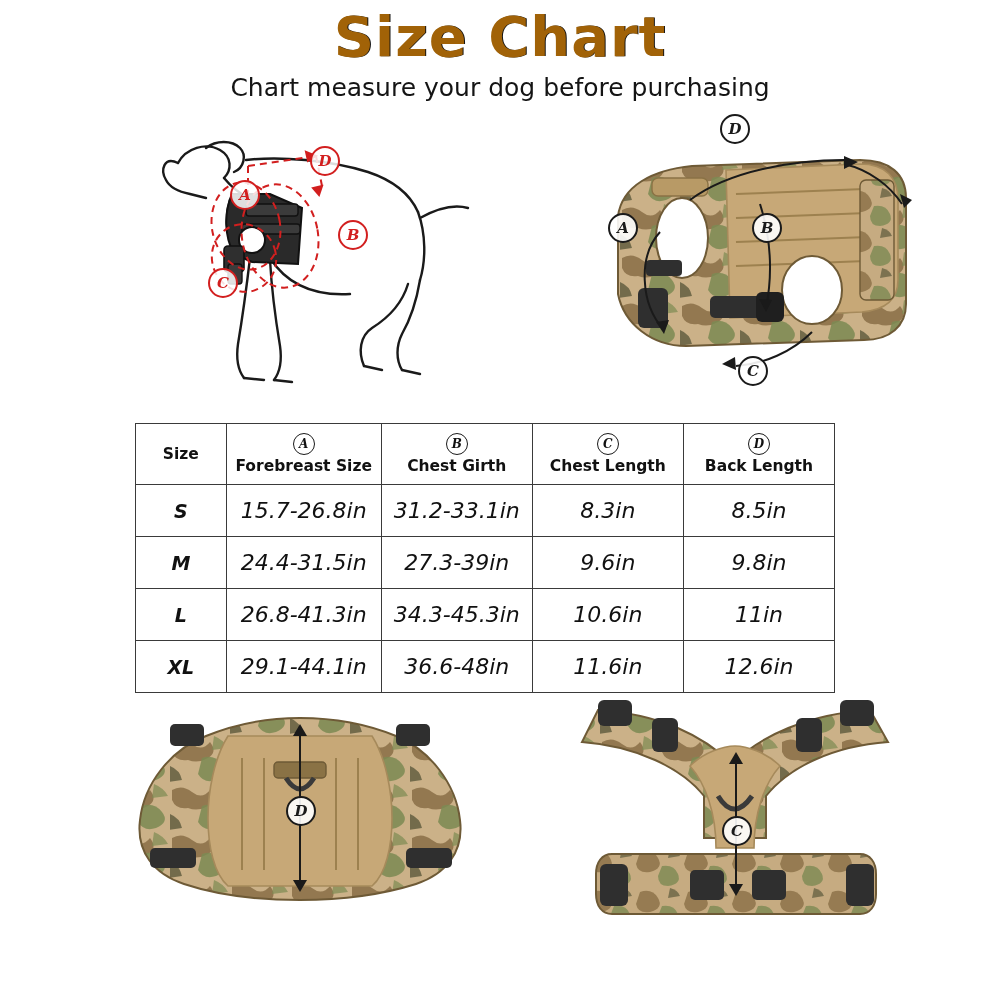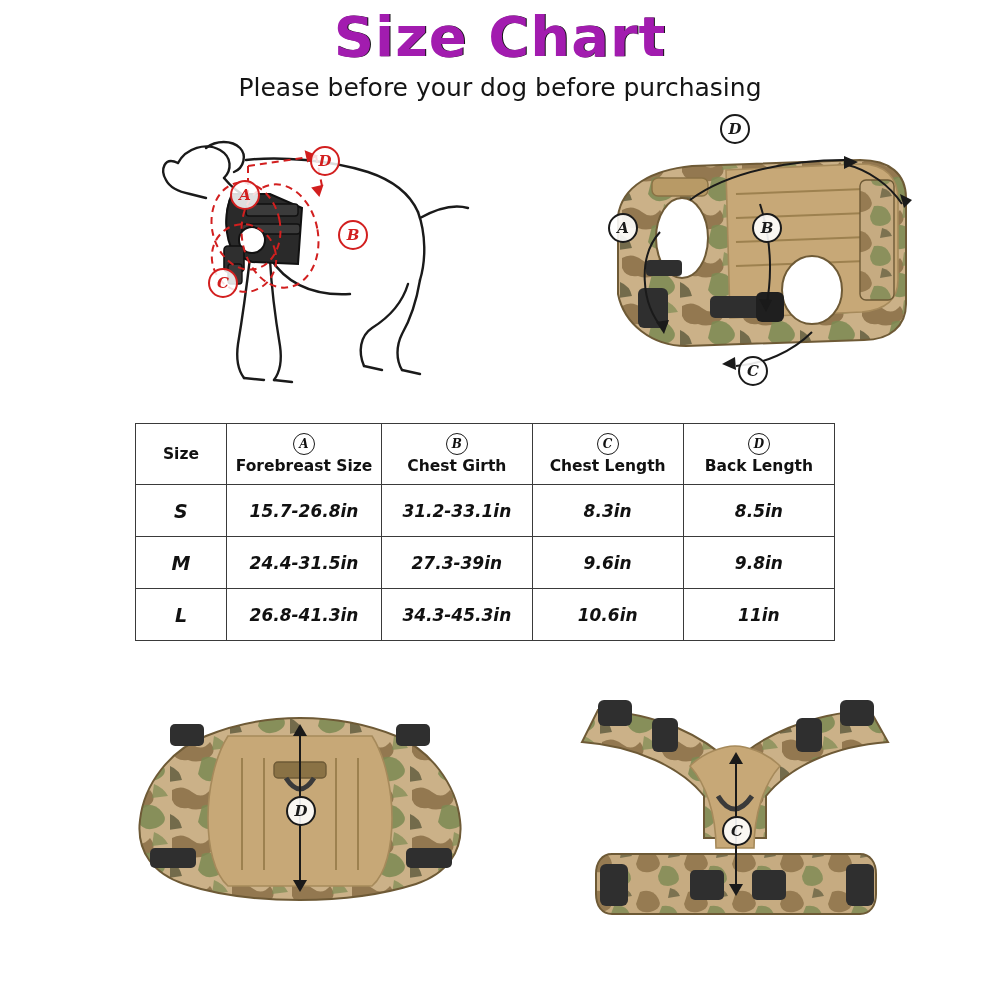--- a/index.html
+++ b/index.html
@@ -23,21 +23,21 @@
 
   
   .title {
     text-align: center;
     font-family: "DejaVu Sans", sans-serif;
     font-size: 56px;
     font-weight: bold;
     letter-spacing: 1px;
     margin: 8px 0 0 0;
     line-height: 1.05;
-    color: #a21caf;
+    color: #a16207;
     text-shadow: 1px 0 0 #141414;
   }
   .subtitle {
     text-align: center;
     font-size: 25px;
     margin-top: 6px;
     color: #141414;
     font-family: "DejaVu Sans", sans-serif;
   }
 
@@ -97,23 +97,23 @@
     font-family: "DejaVu Sans", sans-serif;
   }
   table.size-table thead th {
     height: 56px;
     font-size: 16px;
     font-weight: bold;
     padding: 2px 4px;
   }
   table.size-table tbody td {
     height: 49px;
-    font-size: 17px;
+    font-size: 22px;
     font-style: italic;
-    font-weight: bold;
+    font-weight: normal;
   }
   table.size-table tbody td.size-col {
     font-size: 19px;
     font-style: italic;
     font-weight: bold;
   }
   .col-size { width: 88px; }
   .col-a { width: 153px; }
   .col-b { width: 153px; }
   .col-c { width: 153px; }
@@ -163,21 +163,21 @@
     font-family: "DejaVu Sans", sans-serif;
   }
   .footer-note .stars { letter-spacing: 1px; }
 </style>
 </head>
 <body>
 
 <div class="page">
 
   <div class="title">Size Chart</div>
-  <div class="subtitle">Please before your dog before purchasing</div>
+  <div class="subtitle">Chart measure your dog before purchasing</div>
 
   <div class="illus-row">
 
     <div class="illus illus-left">
       <svg width="400" height="290" viewBox="0 0 400 290">
 
         <g fill="none" stroke="#1a1a1a" stroke-width="2.4" stroke-linecap="round" stroke-linejoin="round">
 
           <path d="M58 55 C44 48 40 62 46 72 C50 80 60 84 70 86 L86 90"></path>
           <path d="M58 55 C66 40 86 34 100 42 C112 49 112 62 104 70"></path>
@@ -351,20 +351,27 @@
           <td>9.6in</td>
           <td>9.8in</td>
         </tr>
         <tr>
           <td class="size-col">L</td>
           <td>26.8-41.3in</td>
           <td>34.3-45.3in</td>
           <td>10.6in</td>
           <td>11in</td>
         </tr>
+        <tr>
+          <td class="size-col">XL</td>
+          <td>29.1-44.1in</td>
+          <td>36.6-48in</td>
+          <td>11.6in</td>
+          <td>12.6in</td>
+        </tr>
       </tbody>
     </table>
   </div>
 
   <div class="bottom-row">
 
     <div class="bottom-left">
       <svg width="380" height="250" viewBox="0 0 380 250">
         <path d="M30 132 C34 96 60 62 96 48 C130 34 160 30 190 30 C220 30 252 34 286 48
                  C320 62 346 96 350 132 C354 164 336 186 306 196 C268 208 226 212 190 212

